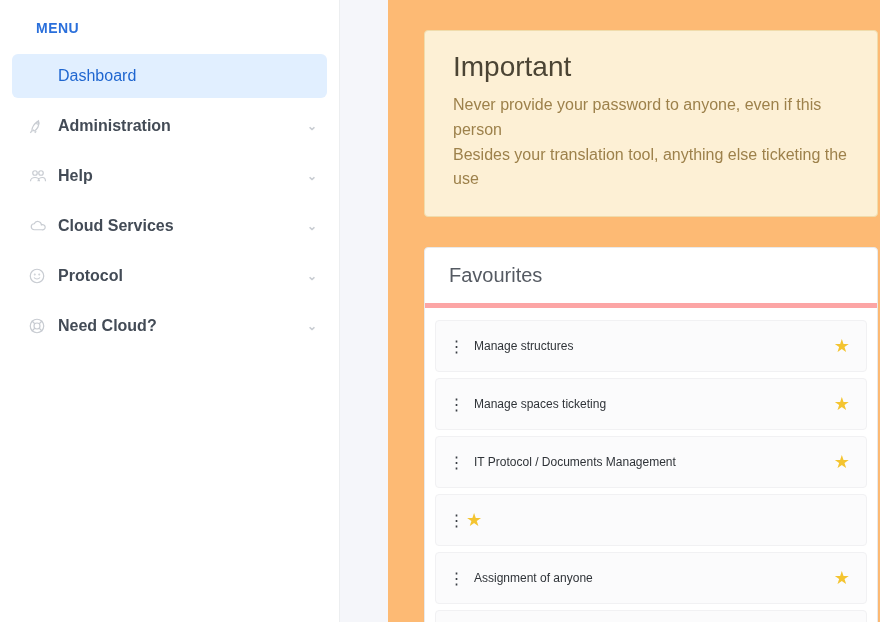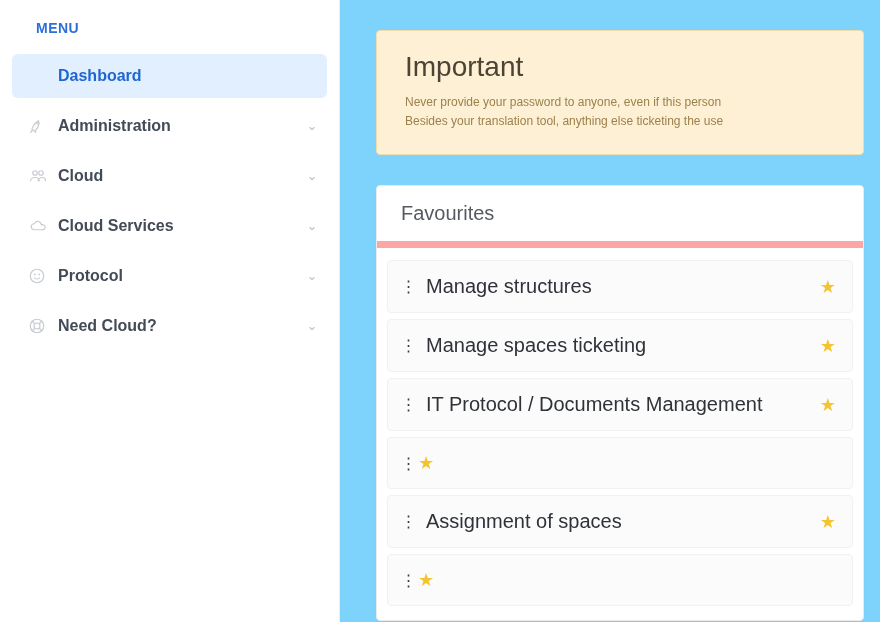--- a/index.html
+++ b/index.html
@@ -7,20 +7,21 @@
     margin: 0; padding: 0;
     font-family: "Segoe UI", Arial, sans-serif;
     background: #f5f6fa;
     height: 622px;
     width: 880px;
     overflow: hidden;
   }
   .app {
     display: flex;
     height: 100%;
+    gap: 48px;
   }
   
   .sidebar {
     width: 340px;
     background: #ffffff;
     padding: 20px 12px 20px 12px;
     border-right: 1px solid #eceef0;
   }
   .menu-title {
     color: #2a6fdb;
@@ -37,69 +38,69 @@
     border-radius: 6px;
     cursor: pointer;
     margin-bottom: 6px;
     color: #434b56;
     font-size: 16px;
     font-weight: bold;
   }
   .nav-item.active {
     background: #e1efff;
     color: #1f66d0;
-    font-weight: 700;
+    font-weight: 400;
   }
   .nav-icon {
     width: 30px;
     display: flex;
     align-items: center;
     justify-content: flex-start;
     color: #c8ccd2;
   }
   .nav-item.active .nav-icon { color: transparent; }
   .nav-label { flex: 1; }
   .nav-chevron {
     color: #c8ccd2;
     font-size: 12px;
   }
   
   .main {
     flex: 1;
-    padding: 30px 16px 0 36px;
+    padding: 30px 2px 0 36px;
     overflow: hidden;
-    background: #7dd3fc;
+    background: #fdba74;
   }
   .alert {
     background: #fdf0d5;
     border: 1px solid #f0dcac;
     border-radius: 4px;
     padding: 20px 28px 24px 28px;
     margin-bottom: 30px;
   }
   .alert-title {
     font-size: 28px;
     font-weight: 400;
     color: #4b4434;
     margin: 0 0 10px 0;
   }
   .alert-body {
     color: #9d814b;
-    font-size: 12px;
+    font-size: 16px;
     line-height: 1.55;
   }
   .card {
     background: #ffffff;
     border: 1px solid #e8eaec;
     border-radius: 4px;
     box-shadow: 0 1px 2px rgba(0,0,0,0.03);
   }
   .card-header {
     padding: 16px 24px;
-    border-bottom: 7px solid #fca5a5;
+    border-bottom: 5px solid #fca5a5;
     color: #555a62;
     font-size: 20px;
   }
   .fav-list { padding: 8px 6px; }
   .fav-item {
     display: flex;
     align-items: center;
     background: #fbfbfc;
     border: 1px solid #f1f1f3;
     border-radius: 4px;
@@ -111,21 +112,21 @@
     text-align: center;
     color: #3a3e44;
     font-size: 16px;
     cursor: grab;
     letter-spacing: -1px;
   }
   .fav-label {
     margin-left: 8px;
     flex: 1;
     color: #2f3338;
-    font-size: 20px;
+    font-size: 12px;
   }
   .fav-star { color: #f4c430; font-size: 18px; }
   svg { display: block; }
 </style>
 </head>
 <body>
 
 <div class="app">
 
   <aside class="sidebar">
@@ -149,21 +150,21 @@
     </div>
 
     <div class="nav-item">
       <span class="nav-icon">
         <svg width="20" height="18" viewBox="0 0 24 24" fill="none" stroke="currentColor" stroke-width="1.6">
           <circle cx="8" cy="8" r="3"></circle>
             <circle cx="16" cy="8" r="3"></circle>
           <path d="M2 19c0-3 3-5 6-5s6 2 6 5M12 19c0-3 3-5 6-5s4 2 4 5"></path>
         </svg>
       </span>
-      <span class="nav-label">Cloud</span>
+      <span class="nav-label">Help</span>
       <span class="nav-chevron">⌄</span>
     </div>
 
     <div class="nav-item">
       <span class="nav-icon">
         <svg width="20" height="18" viewBox="0 0 24 24" fill="none" stroke="currentColor" stroke-width="1.6">
           <path d="M7 17a4 4 0 010-8 5 5 0 019.6 1.5A3.5 3.5 0 1117 17H7z"></path>
         </svg>
       </span>
       <span class="nav-label">Cloud Services</span>
@@ -227,21 +228,21 @@
           <span class="fav-star">★</span>
         </div>
 
         <div class="fav-item">
           <span class="fav-handle">⋮</span>
           <span class="fav-star">★</span>
         </div>
 
         <div class="fav-item">
           <span class="fav-handle">⋮</span>
-          <span class="fav-label">Assignment of spaces</span>
+          <span class="fav-label">Assignment of anyone</span>
           <span class="fav-star">★</span>
         </div>
 
         <div class="fav-item">
           <span class="fav-handle">⋮</span>
           <span class="fav-star">★</span>
         </div>
 
       </div>
     </div>

